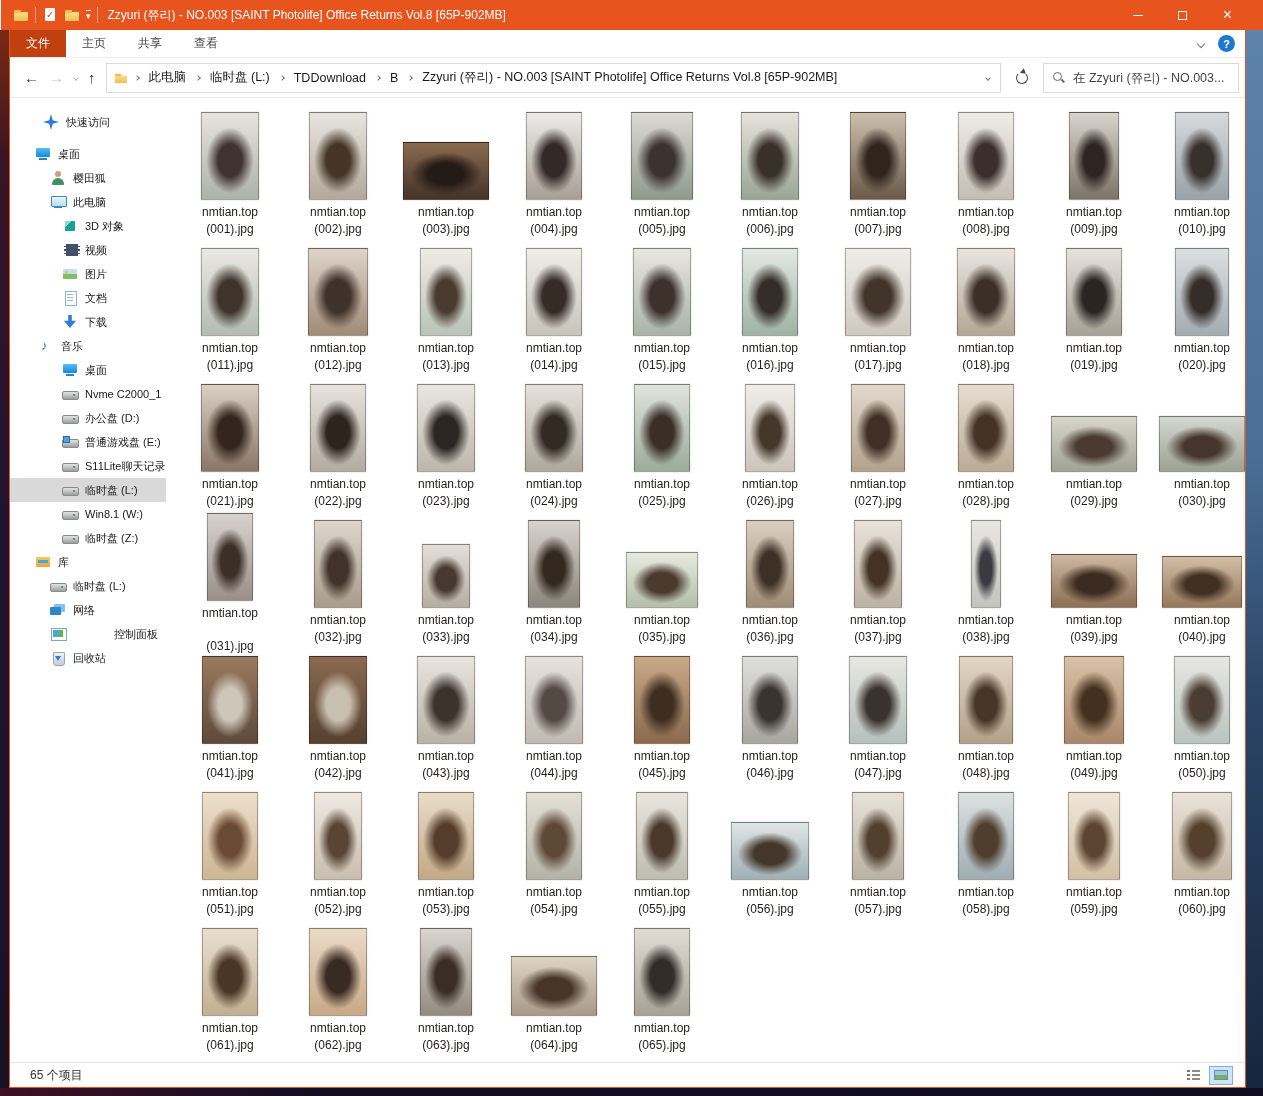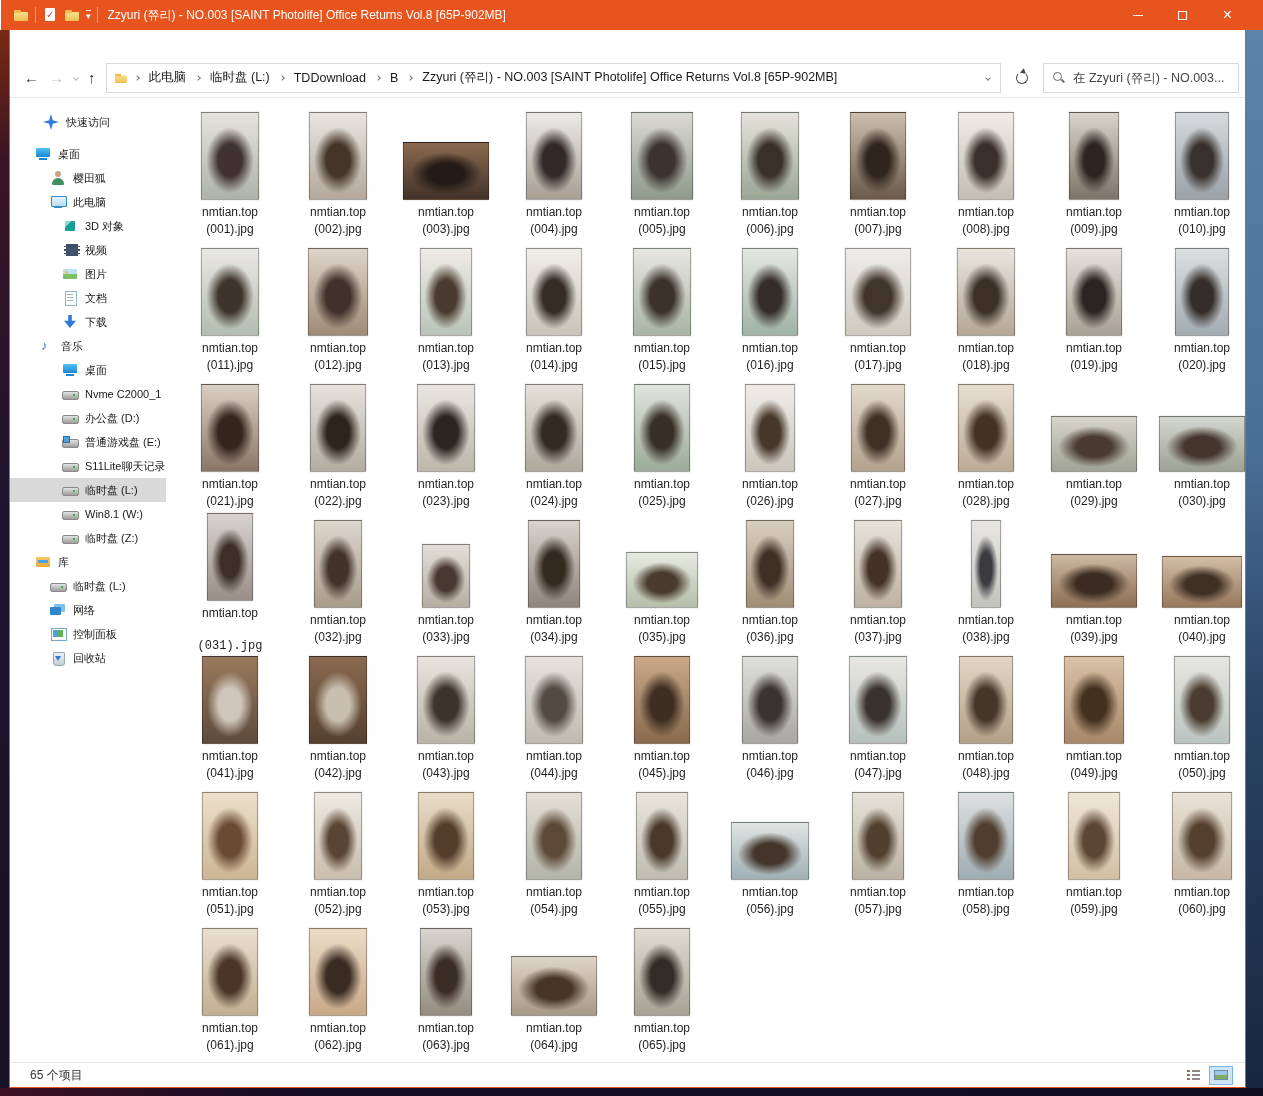--- a/index.html
+++ b/index.html
@@ -145,20 +145,32 @@
           </div>
         <div class="wbtn">
             <span class="glyph-max"></span>
           </div>
         <div class="wbtn">
             <span class="glyph-close">×</span>
           </div>
       </div>
     </div>
 
+    <div class="ribbon">
+      <div id="tabs" style="display:flex;">
+          <div class="rtab active">文件</div>
+          <div class="rtab">主页</div>
+          <div class="rtab">共享</div>
+          <div class="rtab">查看</div>
+        </div>
+      <div class="ribbon-right">
+        <span class="chev down"></span>
+        <span class="help-btn">?</span>
+      </div>
+    </div>
 
     <div class="addr-row">
       <div class="nav-btns">
         <span class="nav-arrow">←</span>
         <span class="nav-arrow disabled">→</span>
         <span class="chev down sm" style="border-color:#b5b5b5;"></span>
         <span class="nav-arrow">↑</span>
       </div>
       <div class="addr-box">
         <span class="ic ic-folder" style="transform:scale(.85);"></span>
@@ -266,21 +278,21 @@
             <span class="lab">库</span>
           </div>
           <div class="snav-item" style="padding-left: 40px;">
             <span class="si si-drive"></span>
             <span class="lab">临时盘 (L:)</span>
           </div>
           <div class="snav-item" style="padding-left: 40px;">
             <span class="si si-network"></span>
             <span class="lab">网络</span>
           </div>
-          <div class="snav-item" style="padding-left: 40px;">
+          <div class="snav-item" style="padding-left: 40px; gap: 41px;">
             <span class="si si-cpanel"></span>
             <span class="lab">控制面板</span>
           </div>
           <div class="snav-item" style="padding-left: 40px;">
             <span class="si si-recycle"></span>
             <span class="lab">回收站</span>
           </div>
         </div>
       <div class="main">
         <div class="grid" id="grid">
@@ -492,21 +504,21 @@
                 <div class="thumb" style="width: 86px; height: 56px; background: radial-gradient(closest-side at 50% 55%, rgb(69, 53, 44) 0%, rgb(69, 53, 44) 42%, transparent 85%), linear-gradient(rgb(212, 215, 208) 0%, rgb(157, 162, 147) 100%);"></div>
               </div>
               <div class="fname">nmtian.top</div>
               <div class="fname" style="margin-top: 0px;">(030).jpg</div>
             </div>
             <div class="cell">
               <div class="thumbwrap">
                 <div class="thumb" style="width: 46px; height: 88px; background: radial-gradient(closest-side at 50% 55%, rgb(60, 47, 40) 0%, rgb(60, 47, 40) 42%, transparent 85%), linear-gradient(rgb(216, 210, 207) 0%, rgb(154, 143, 136) 100%);"></div>
               </div>
               <div class="fname">nmtian.top</div>
-              <div class="fname" style="margin-top: 16px; font-family: Liberation Mono, monospace;">(031).jpg</div>
+              <div class="fname" style="margin-top: 16px;">(031).jpg</div>
             </div>
             <div class="cell">
               <div class="thumbwrap">
                 <div class="thumb" style="width: 48px; height: 88px; background: radial-gradient(closest-side at 50% 55%, rgb(65, 51, 42) 0%, rgb(65, 51, 42) 42%, transparent 85%), linear-gradient(rgb(221, 214, 205) 0%, rgb(168, 156, 139) 100%);"></div>
               </div>
               <div class="fname">nmtian.top</div>
               <div class="fname" style="margin-top: 0px;">(032).jpg</div>
             </div>
             <div class="cell">
               <div class="thumbwrap">

